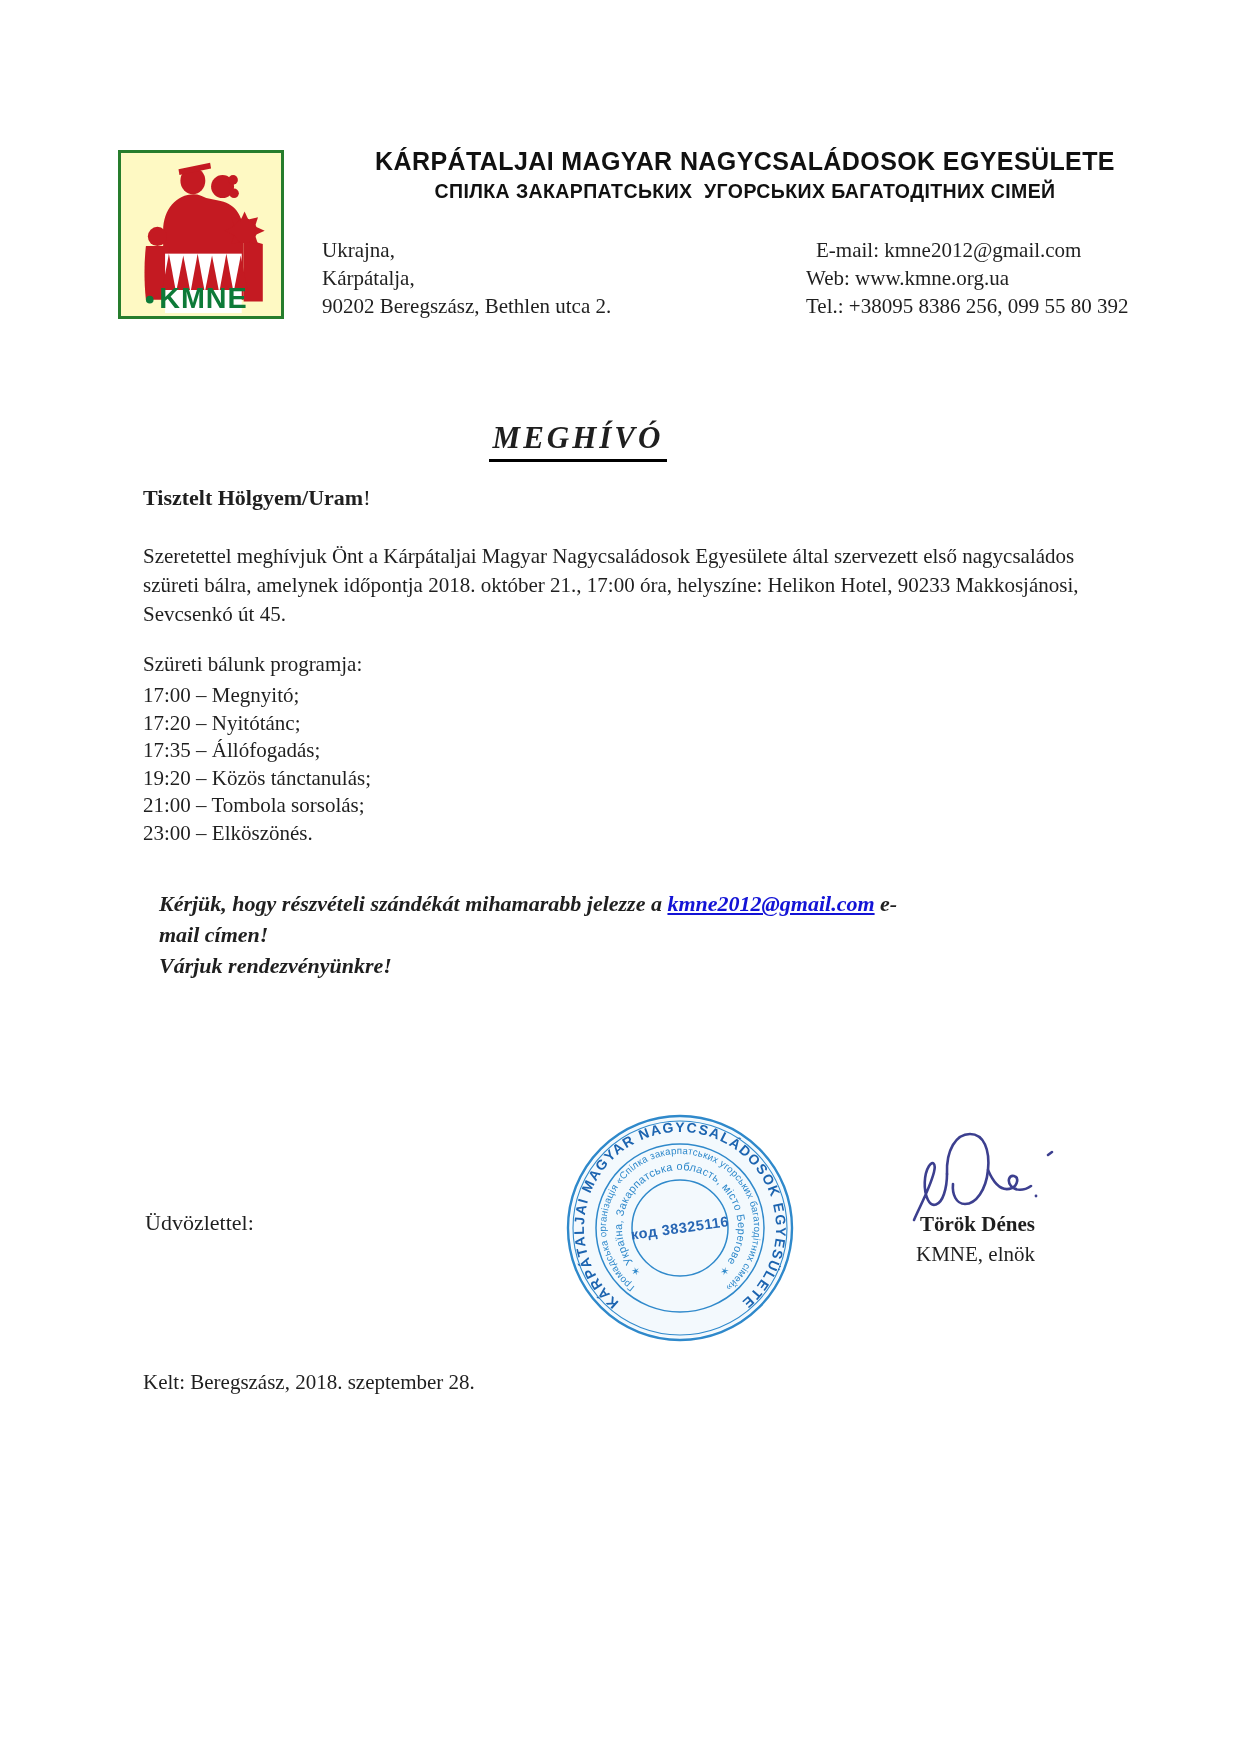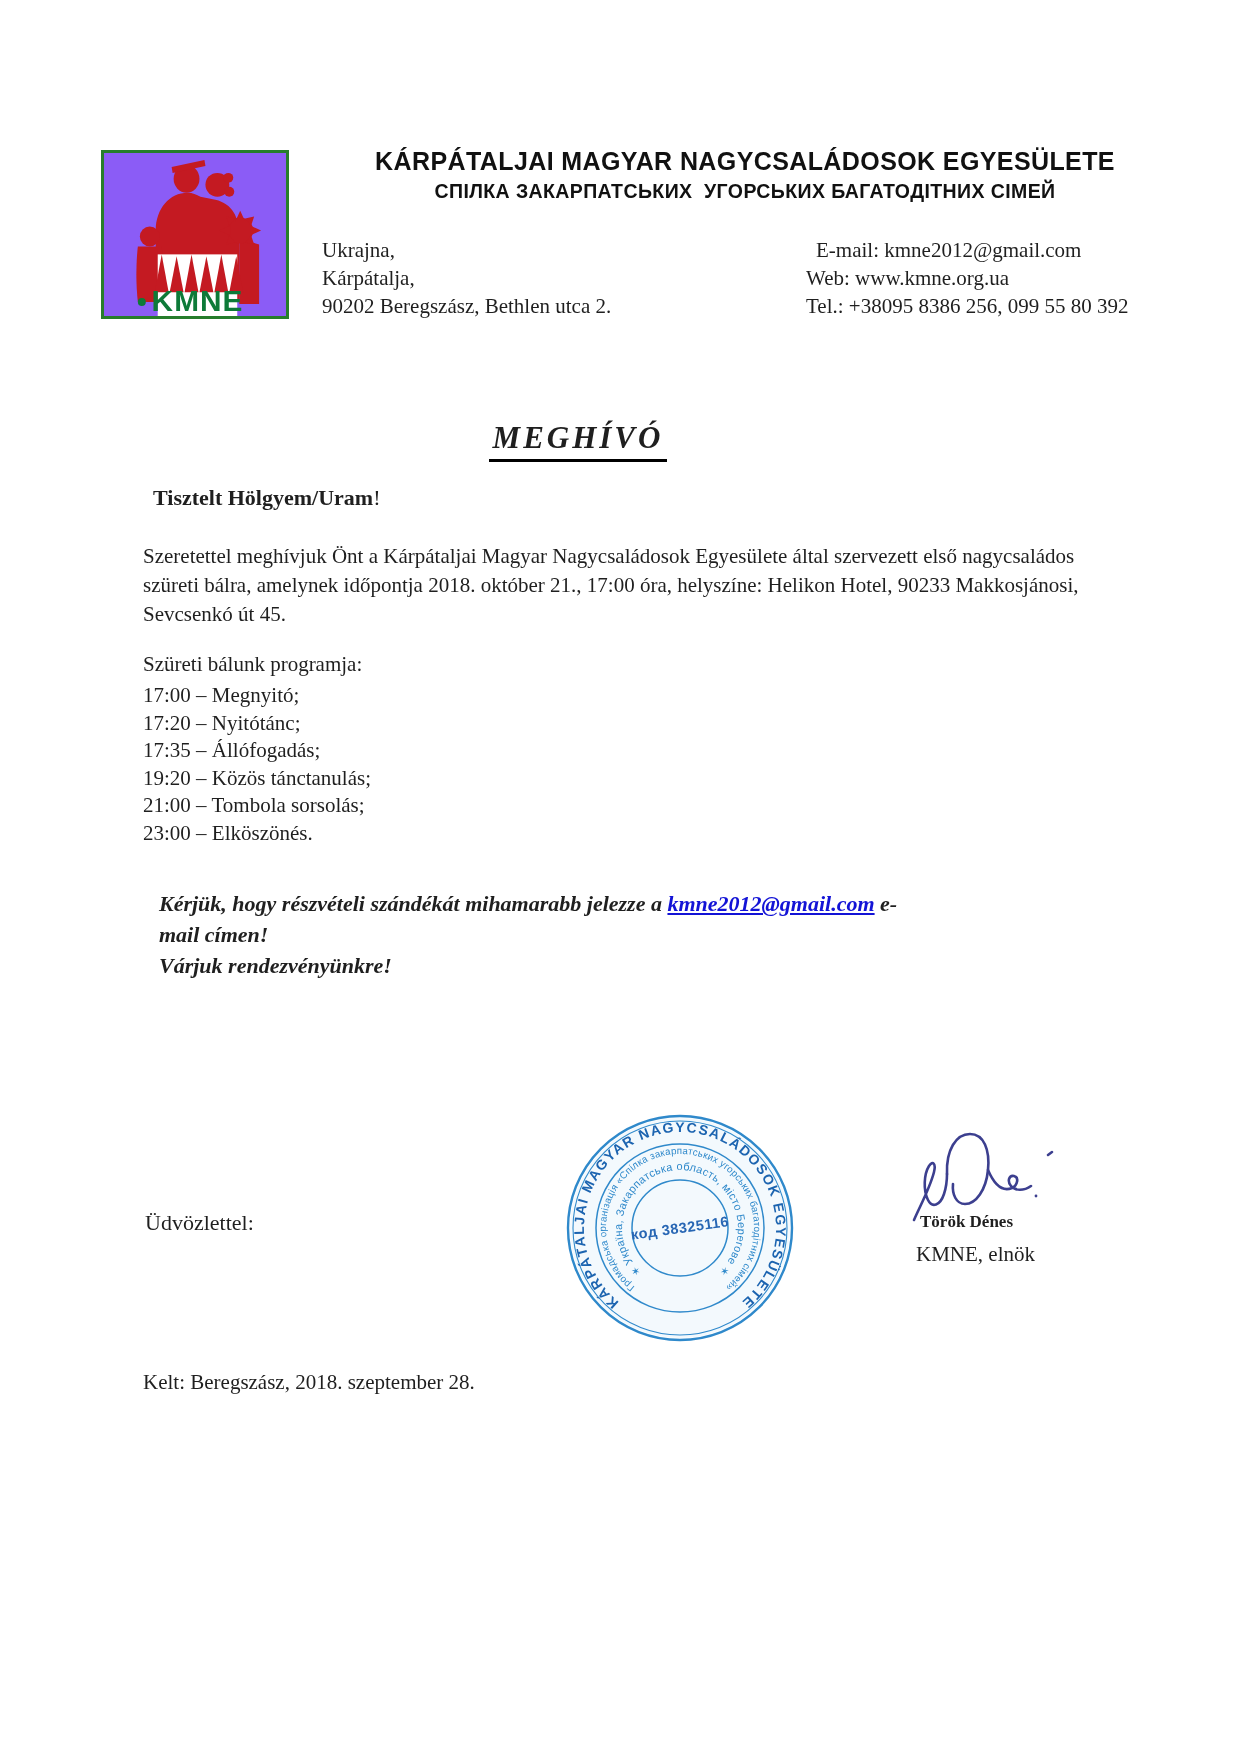--- a/index.html
+++ b/index.html
@@ -2,53 +2,53 @@
 <html style="--logo_red: #c41a22; --logo_green: #267d2c; --logo_text_green: #0d7a38; --link_blue: #1313d6; --stamp_blue: #2f89cb; --stamp_dark_blue: #1c64b0; --stamp_code_blue: #2766b4; --signature_ink: #3c3f8f;"><head>
 <meta charset="utf-8">
 <style>
   html,body{margin:0;padding:0;background:#ffffff;}
   .page{
     position:relative;width:1240px;height:1754px;background:#ffffff;
     font-family:"Liberation Serif", serif;color:#1f1f1f;overflow:hidden;
   }
   
   .logo-box{
-    position:absolute;left:101px;top:150px;width:188px;height:169px;
-    border:3px solid var(--logo_green);box-sizing:border-box;background:#8b5cf6;
+    position:absolute;left:118px;top:150px;width:166px;height:169px;
+    border:3px solid var(--logo_green);box-sizing:border-box;background:#fef9c3;
   }
   .logo-box svg{display:block;width:100%;height:100%;}
   .org-names{position:absolute;left:350px;top:146px;width:790px;text-align:center;
     font-family:"Liberation Sans", sans-serif;font-weight:700;color:#111;}
   .org-hu{font-size:25px;letter-spacing:0.4px;line-height:30px;}
   .org-ua{font-size:19.5px;letter-spacing:0.4px;margin-top:4px;white-space:pre;}
   .addr{position:absolute;left:322px;top:236px;font-size:21px;line-height:28px;}
   .contact{position:absolute;left:806px;top:236px;font-size:21px;line-height:28px;}
   .contact .line:first-child{padding-left:10px;}
   
   .title-wrap{position:absolute;left:143px;top:420px;width:870px;text-align:center;}
   .doc-title{
     display:inline-block;font-size:31px;font-weight:700;font-style:italic;
     letter-spacing:3px;border-bottom:3px solid #000;padding:0 4px 3px 4px;
   }
   
-  .salutation{position:absolute;left:143px;top:485px;font-size:22px;margin-left:10px;}
+  .salutation{position:absolute;left:143px;top:485px;font-size:22px;}
   .salutation .b{font-weight:700;}
   .intro{position:absolute;left:143px;top:542px;width:962px;font-size:21px;line-height:29px;}
   .program-heading{position:absolute;left:143px;top:652px;font-size:21px;}
   .program-list{position:absolute;left:143px;top:682px;font-size:21px;line-height:27.5px;}
   .rsvp{
     position:absolute;left:159px;top:888px;width:980px;
     font-size:22px;font-weight:700;font-style:italic;line-height:31px;
   }
   .rsvp a{color:var(--link_blue);text-decoration:underline;}
   
   .regards{position:absolute;left:145px;top:1210px;font-size:22px;}
   .stamp{position:absolute;left:560px;top:1106px;width:240px;height:244px;}
   .signature{position:absolute;left:900px;top:1128px;width:175px;height:100px;}
-  .signer-name{position:absolute;left:920px;top:1212px;font-size:17px;font-weight:700;}
+  .signer-name{position:absolute;left:920px;top:1212px;font-size:21px;font-weight:700;}
   .signer-title{position:absolute;left:916px;top:1242px;font-size:21px;}
   .date-line{position:absolute;left:143px;top:1370px;font-size:21px;}
 </style>
 </head>
 <body>
 
 <div class="page">
 
   <div class="logo-box">
     <svg viewBox="0 0 167 164">

